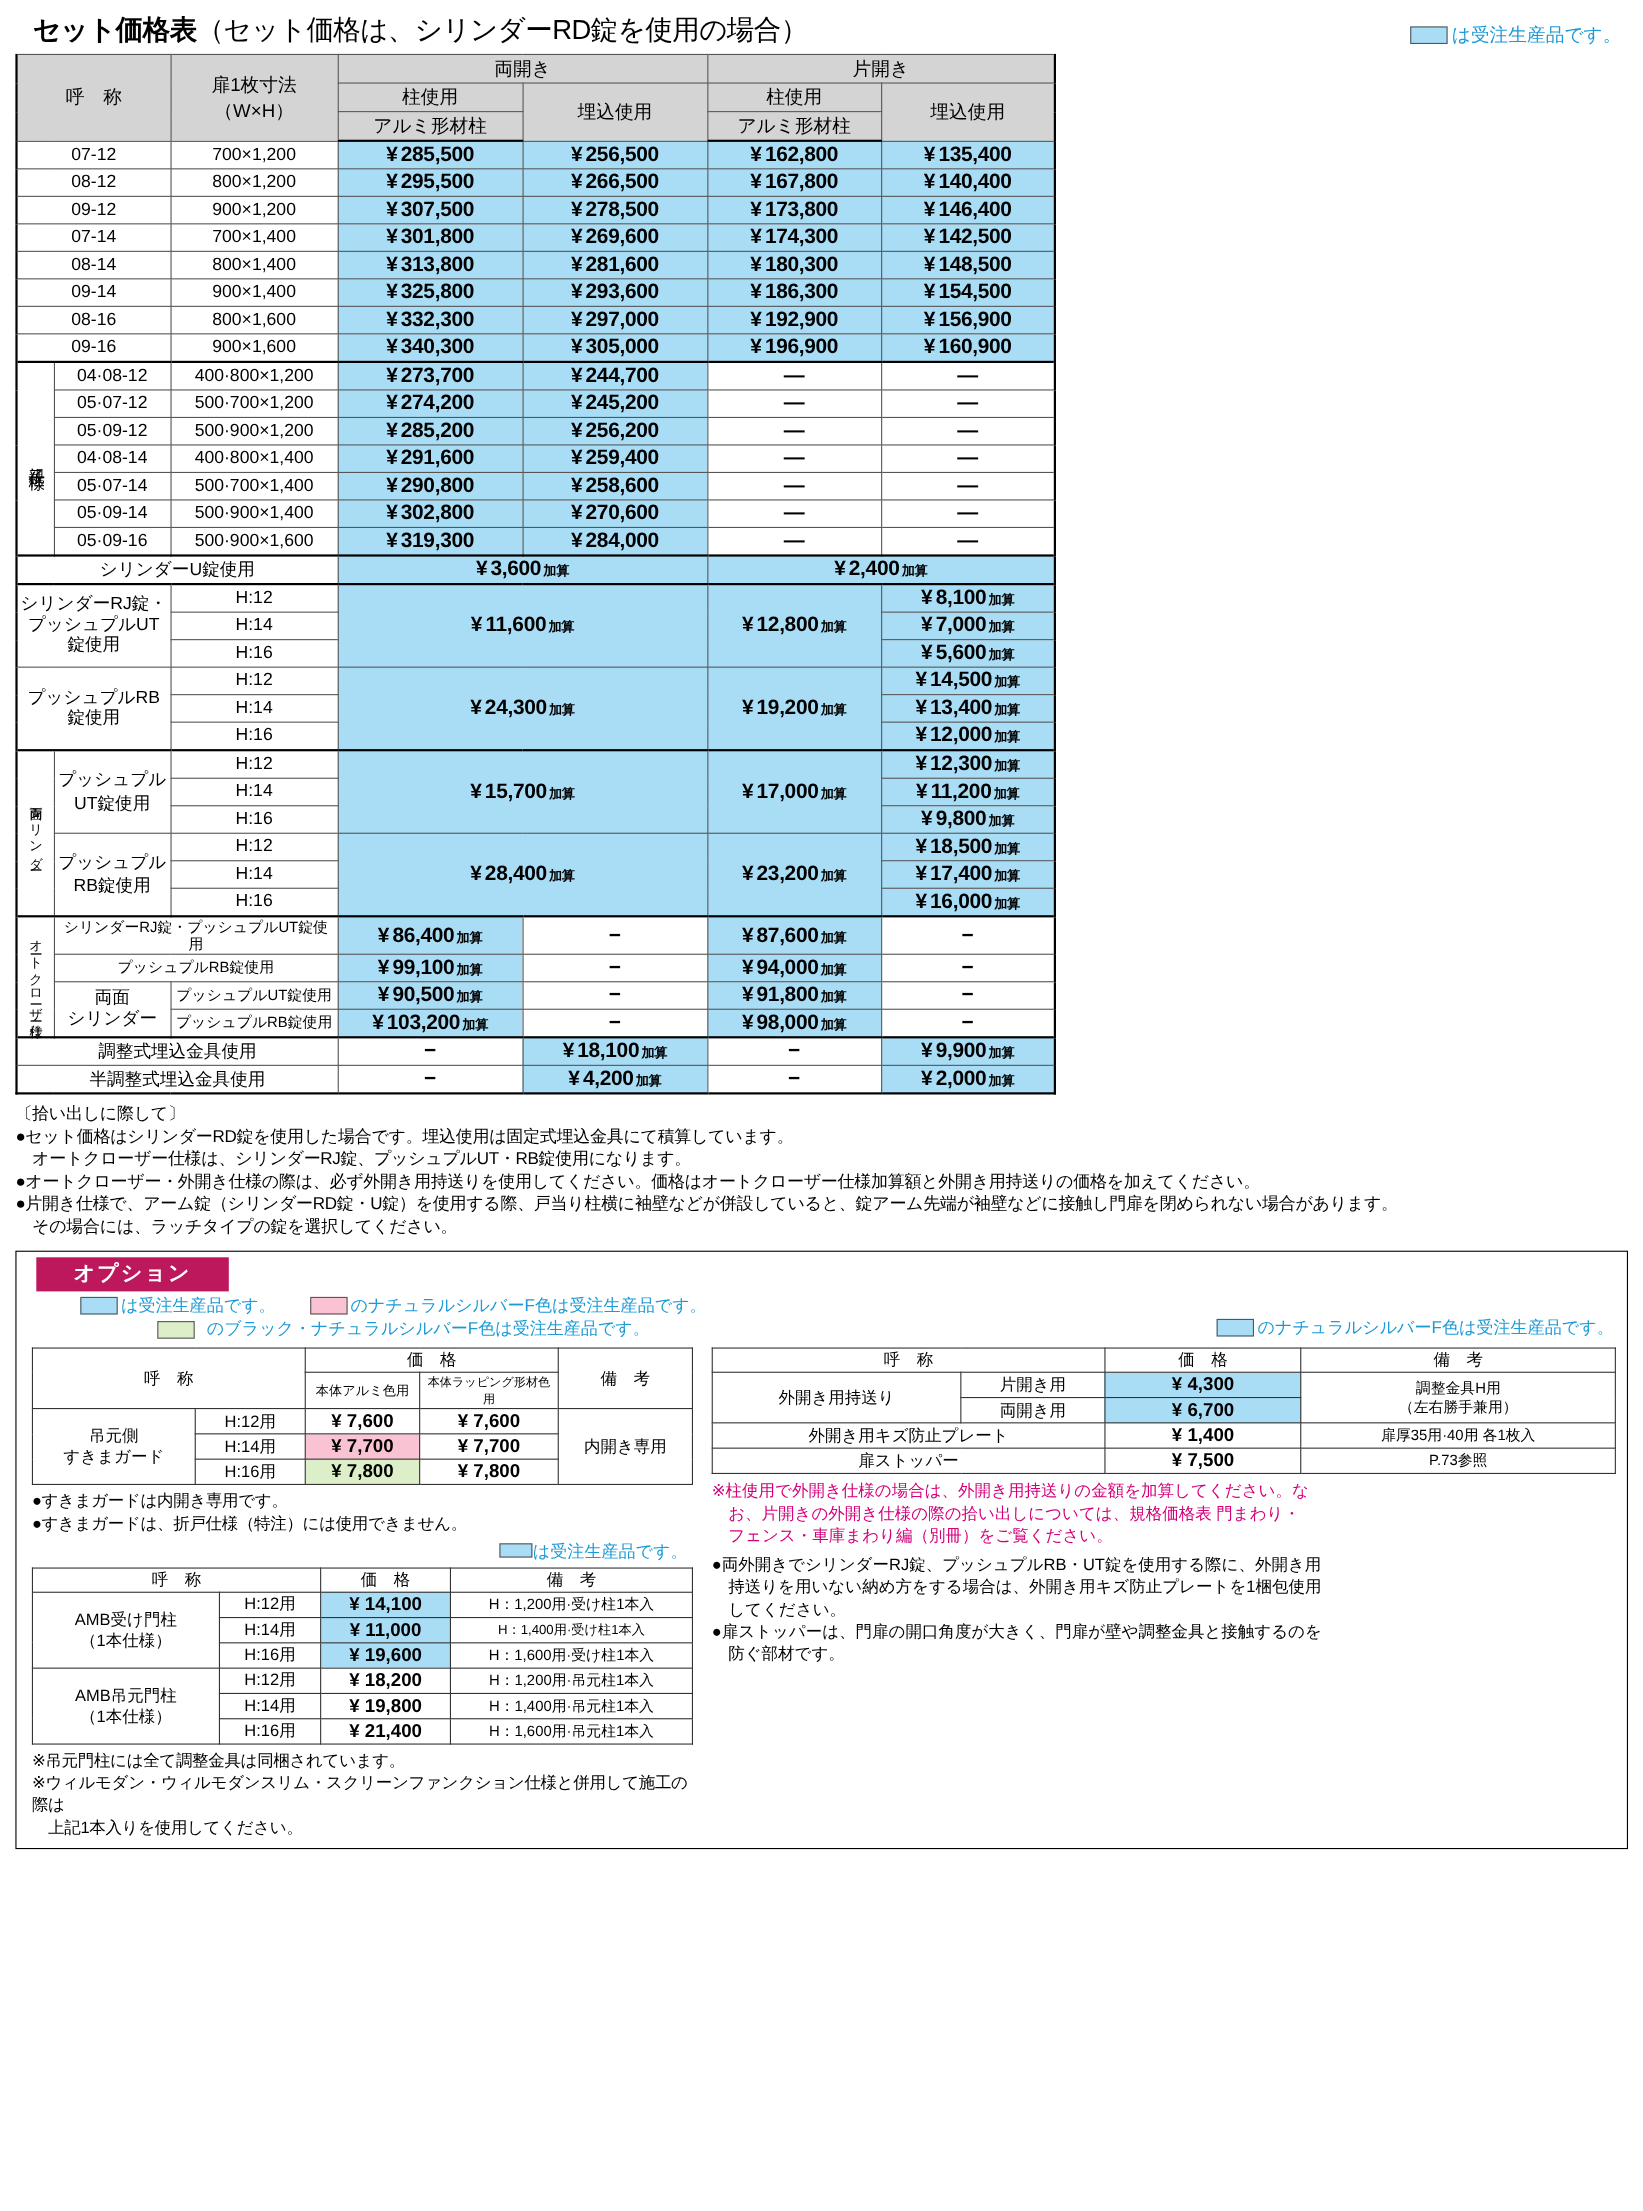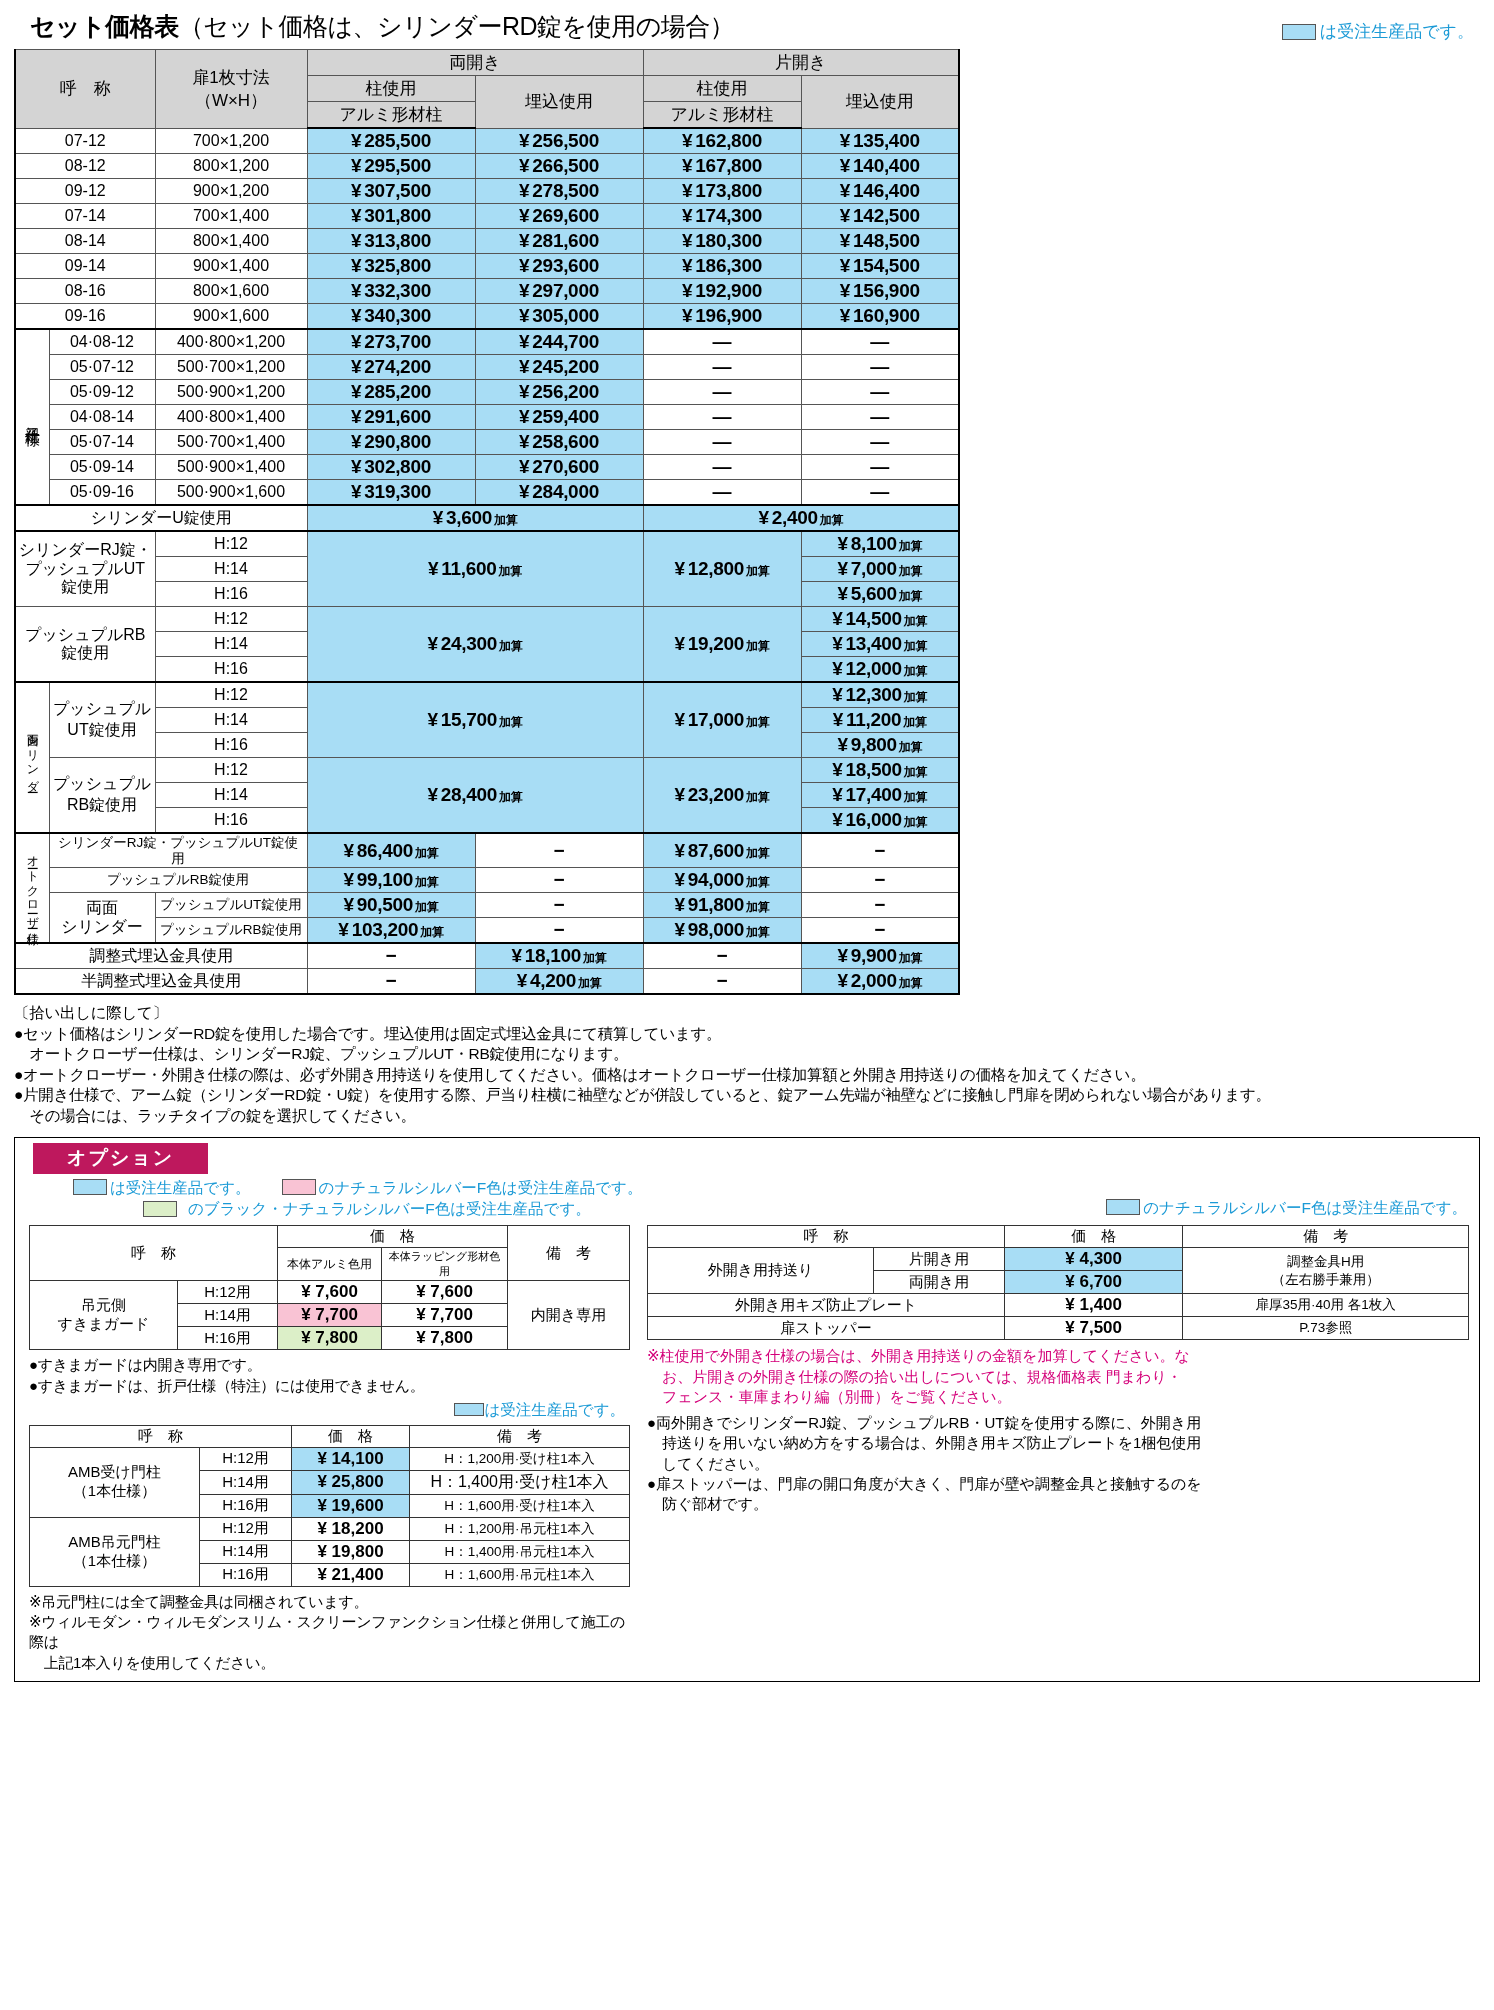--- a/index.html
+++ b/index.html
@@ -473,22 +473,22 @@
           </tbody>
             <tbody id="post-rows">
               <tr>
                 <td rowspan="3">AMB受け門柱<br>（1本仕様）</td>
                 <td>H:12用</td>
                 <td class="m bluec">¥ 14,100</td>
                 <td style="font-size:13.5px">H：1,200用·受け柱1本入</td>
               </tr>
               <tr>
                 <td>H:14用</td>
-                <td class="m bluec">¥ 25,800</td>
-                <td style="font-size:16px">H：1,400用·受け柱1本入</td>
+                <td class="m bluec">¥ 11,000</td>
+                <td style="font-size:12px">H：1,400用·受け柱1本入</td>
               </tr>
               <tr>
                 <td>H:16用</td>
                 <td class="m bluec">¥ 19,600</td>
                 <td style="font-size:13.5px">H：1,600用·受け柱1本入</td>
               </tr>
               <tr>
                 <td rowspan="3">AMB吊元門柱<br>（1本仕様）</td>
                 <td>H:12用</td>
                 <td class="m ">¥ 18,200</td>

